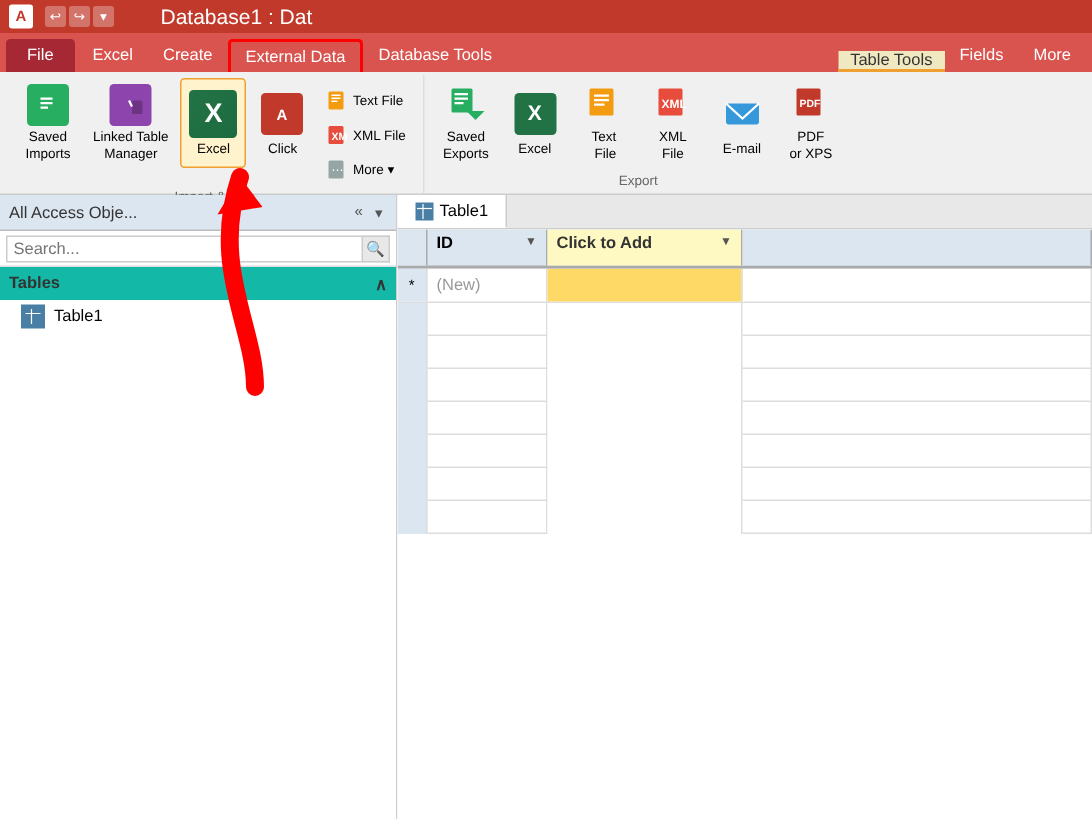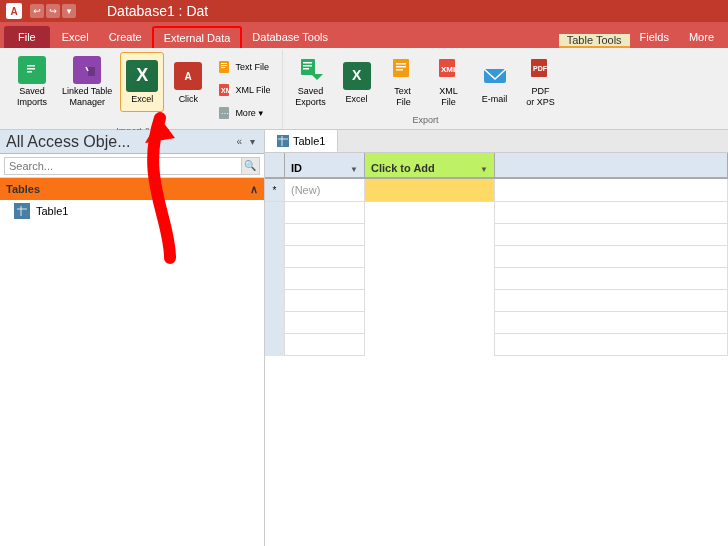--- a/index.html
+++ b/index.html
@@ -161,21 +161,21 @@
     }
     .nav-pane-header {
       background: #dce6f1;
       display: flex;
       align-items: center;
       justify-content: space-between;
       padding: 3px 6px;
       border-bottom: 1px solid #bbb;
       height: 24px;
     }
-    .nav-pane-title { font-size: 16px; color: #333; }
+    .nav-pane-title { font-size: 11px; color: #333; }
     .nav-pane-arrows { display: flex; gap: 2px; }
     .nav-pane-arrow {
       cursor: pointer;
       font-size: 10px;
       color: #555;
       padding: 1px 3px;
     }
     .nav-search {
       display: flex;
       align-items: center;
@@ -201,21 +201,21 @@
       width: 18px;
       display: flex; align-items: center; justify-content: center;
       cursor: pointer;
       font-size: 10px;
     }
     .nav-section {
       display: flex;
       align-items: center;
       justify-content: space-between;
       padding: 3px 6px;
-      background: #f97316;
+      background: #14b8a6;
       font-weight: bold;
       font-size: 11px;
       color: #333;
       cursor: pointer;
       height: 22px;
     }
     .nav-item {
       display: flex;
       align-items: center;
       gap: 6px;
@@ -274,38 +274,38 @@
     }
     .grid-header {
       display: flex;
       background: #dce6f1;
       border-bottom: 2px solid #aaa;
       position: sticky;
       top: 0;
     }
     .grid-header-cell {
       display: flex;
-      align-items: flex-end;
+      align-items: flex-start;
       justify-content: space-between;
       padding: 3px 6px;
       border-right: 1px solid #aaa;
       font-size: 11px;
       font-weight: bold;
       min-height: 24px;
       white-space: nowrap;
     }
     .grid-header-cell.row-marker {
       width: 20px;
       min-width: 20px;
       padding: 0;
       background: #dce6f1;
     }
     .grid-header-cell.id-col { width: 80px; min-width: 80px; }
     .grid-header-cell.click-add-col {
-      background: #bef264;
+      background: #fef9c3;
       color: #333;
       width: 130px;
       min-width: 130px;
       cursor: pointer;
     }
     .grid-header-dropdown {
       font-size: 8px;
       color: #555;
       cursor: pointer;
     }

